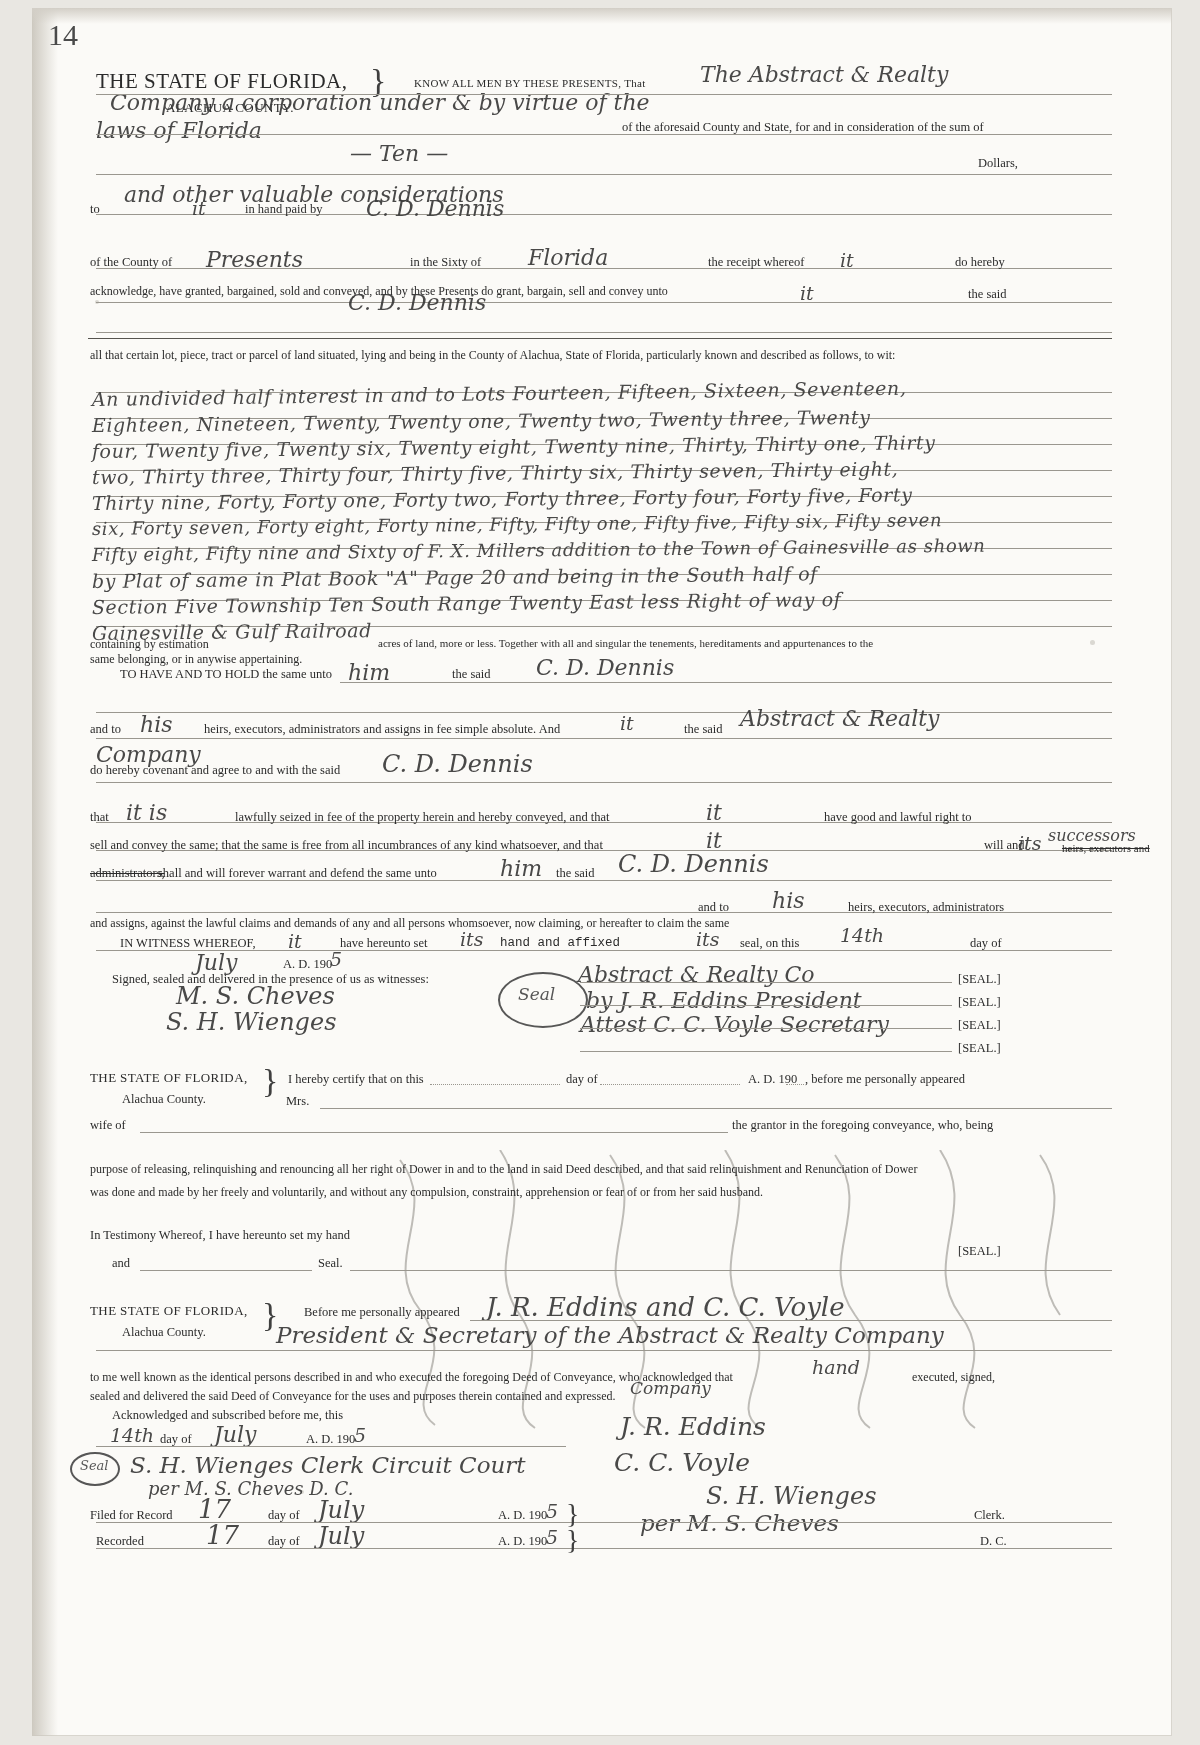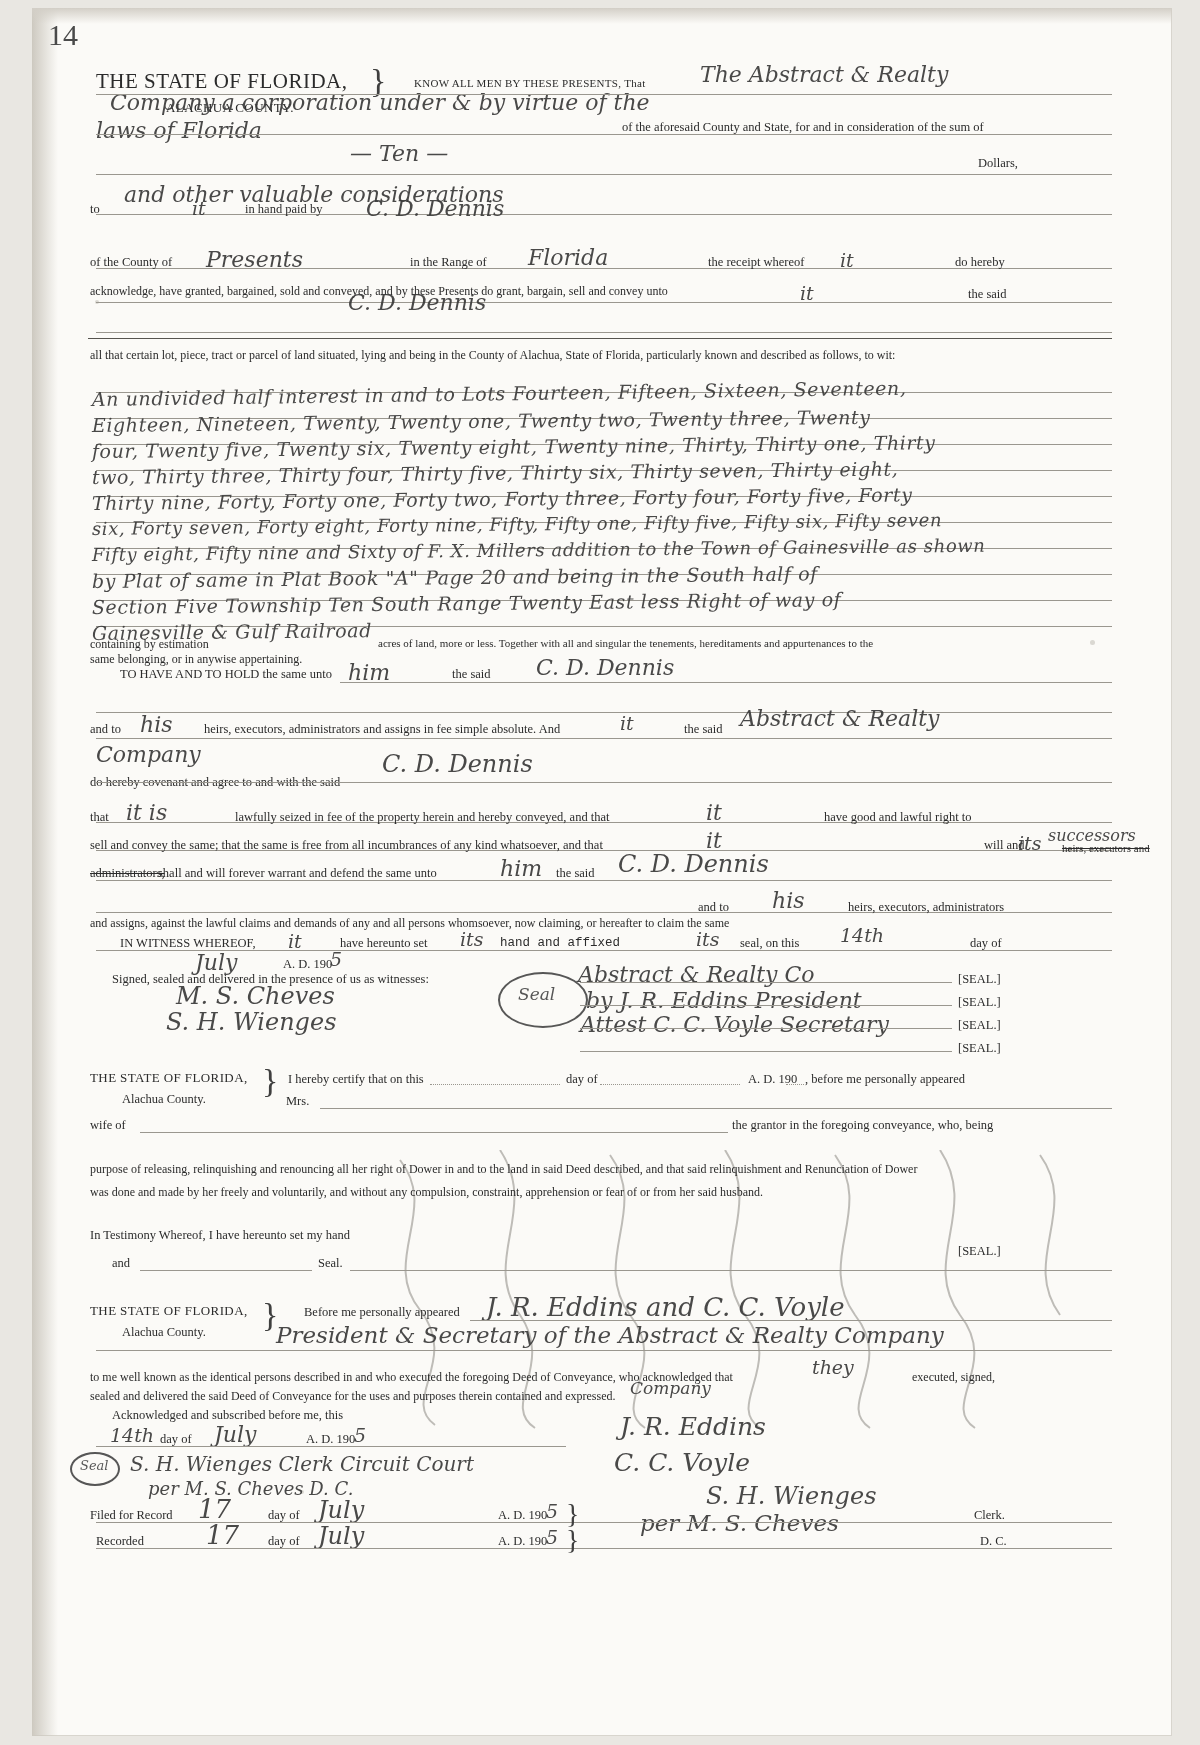--- a/index.html
+++ b/index.html
@@ -208,21 +208,21 @@
   <div class="line" style="left:96px; top:214px; width:1016px;"></div>
 
   <div class="pr" style="left:90px; top:202px;">to</div>
   <div class="hw m" style="left:192px; top:197px;">it</div>
   <div class="pr" style="left:245px; top:202px;">in hand paid by</div>
   <div class="hw l" style="left:366px; top:196px;">C. D. Dennis</div>
 
   <div class="line" style="left:96px; top:268px; width:1016px;"></div>
   <div class="pr" style="left:90px; top:255px;">of the County of</div>
   <div class="hw l" style="left:206px; top:247px;">Presents</div>
-  <div class="pr" style="left:410px; top:255px;">in the Range of</div>
+  <div class="pr" style="left:410px; top:255px;">in the Sixty of</div>
   <div class="hw l" style="left:528px; top:245px;">Florida</div>
   <div class="pr" style="left:708px; top:255px;">the receipt whereof</div>
   <div class="hw m" style="left:840px; top:249px;">it</div>
   <div class="pr" style="left:955px; top:255px;">do hereby</div>
 
   <div class="line" style="left:96px; top:302px; width:1016px;"></div>
   <div class="pr" style="left:90px; top:284px; font-size:12px;">acknowledge, have granted, bargained, sold and conveyed, and by these Presents do grant, bargain, sell and convey unto</div>
   <div class="hw m" style="left:800px; top:282px;">it</div>
   <div class="pr" style="left:968px; top:287px;">the said</div>
   <div class="hw l" style="left:348px; top:290px;">C. D. Dennis</div>
@@ -266,21 +266,21 @@
 
   <div class="pr" style="left:90px; top:722px;">and to</div>
   <div class="hw l" style="left:140px; top:712px;">his</div>
   <div class="pr" style="left:204px; top:722px;">heirs, executors, administrators and assigns in fee simple absolute.  And</div>
   <div class="hw m" style="left:620px; top:712px;">it</div>
   <div class="pr" style="left:684px; top:722px;">the said</div>
   <div class="hw l" style="left:740px; top:706px;">Abstract &amp; Realty</div>
   <div class="line" style="left:96px; top:738px; width:1016px;"></div>
 
   <div class="hw l" style="left:96px; top:742px;">Company</div>
-  <div class="pr" style="left:90px; top:763px;margin-top:12px;">do hereby covenant and agree to and with the said</div>
+  <div class="pr" style="left:90px; top:763px;">do hereby covenant and agree to and with the said</div>
   <div class="hw l" style="left:382px; top:750px; font-size:24px;">C. D. Dennis</div>
   <div class="line" style="left:96px; top:782px; width:1016px;"></div>
   <div class="line" style="left:96px; top:822px; width:1016px;"></div>
 
   <div class="pr" style="left:90px; top:810px;">that</div>
   <div class="hw l" style="left:126px; top:800px;">it is</div>
   <div class="pr" style="left:235px; top:810px;">lawfully seized in fee of the property herein and hereby conveyed, and that</div>
   <div class="hw l" style="left:706px; top:800px;">it</div>
   <div class="pr" style="left:824px; top:810px;">have good and lawful right to</div>
 
@@ -378,37 +378,37 @@
   <div class="brace" style="left:262px; top:1296px;">}</div>
 
   <div class="pr" style="left:304px; top:1305px;">Before me personally appeared</div>
   <div class="hw l" style="left:486px; top:1292px; font-size:26px;">J. R. Eddins and C. C. Voyle</div>
   <div class="line" style="left:470px; top:1320px; width:642px;"></div>
 
   <div class="hw l" style="left:276px; top:1322px; font-size:23px;">President &amp; Secretary of the Abstract &amp; Realty Company</div>
   <div class="line" style="left:96px; top:1350px; width:1016px;"></div>
 
   <div class="pr" style="left:90px; top:1370px; font-size:12px;">to me well known as the identical persons described in and who executed the foregoing Deed of Conveyance, who acknowledged that</div>
-  <div class="hw m" style="left:812px; top:1356px;">they</div>
+  <div class="hw m" style="left:812px; top:1356px;">hand</div>
   <div class="pr" style="left:912px; top:1370px; font-size:12px;">executed, signed,</div>
   <div class="pr" style="left:90px; top:1389px; font-size:12px;">sealed and delivered the said Deed of Conveyance for the uses and purposes therein contained and expressed.</div>
   <div class="hw m" style="left:630px; top:1378px; font-size:17px;">Company</div>
   <div class="pr" style="left:112px; top:1408px; font-size:12.5px;">Acknowledged and subscribed before me, this</div>
 
   <div class="hw m" style="left:110px; top:1424px;">14th</div>
   <div class="pr" style="left:160px; top:1432px;">day of</div>
   <div class="hw l" style="left:214px; top:1422px;">July</div>
   <div class="pr" style="left:306px; top:1432px;">A. D. 190</div>
   <div class="hw m" style="left:354px; top:1424px;">5</div>
   <div class="line" style="left:96px; top:1446px; width:470px;"></div>
 
   <div class="seal-small" style="left:70px; top:1452px;">
     <span>Seal</span>
   </div>
-  <div class="hw m" style="left:130px; top:1452px; font-size:20px;">S. H. Wienges Clerk Circuit Court</div>
+  <div class="hw m" style="left:130px; top:1452px; font-size:23px;">S. H. Wienges Clerk Circuit Court</div>
   <div class="hw m" style="left:148px; top:1478px; font-size:18px;">per M. S. Cheves D. C.</div>
 
   <div class="hw l" style="left:620px; top:1412px; font-size:25px;">J. R. Eddins</div>
   <div class="hw l" style="left:614px; top:1448px; font-size:25px;">C. C. Voyle</div>
   <div class="hw l" style="left:706px; top:1482px; font-size:24px;">S. H. Wienges</div>
   <div class="hw l" style="left:640px; top:1510px; font-size:23px;">per M. S. Cheves</div>
 
   <div class="pr" style="left:90px; top:1508px;">Filed for Record</div>
   <div class="hw l" style="left:198px; top:1494px; font-size:26px;">17</div>
   <div class="pr" style="left:268px; top:1508px;">day of</div>

